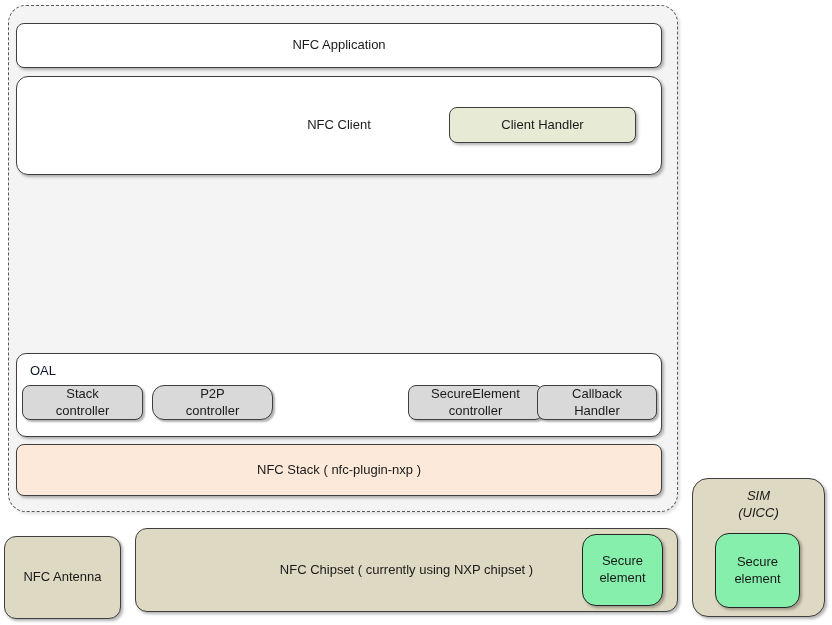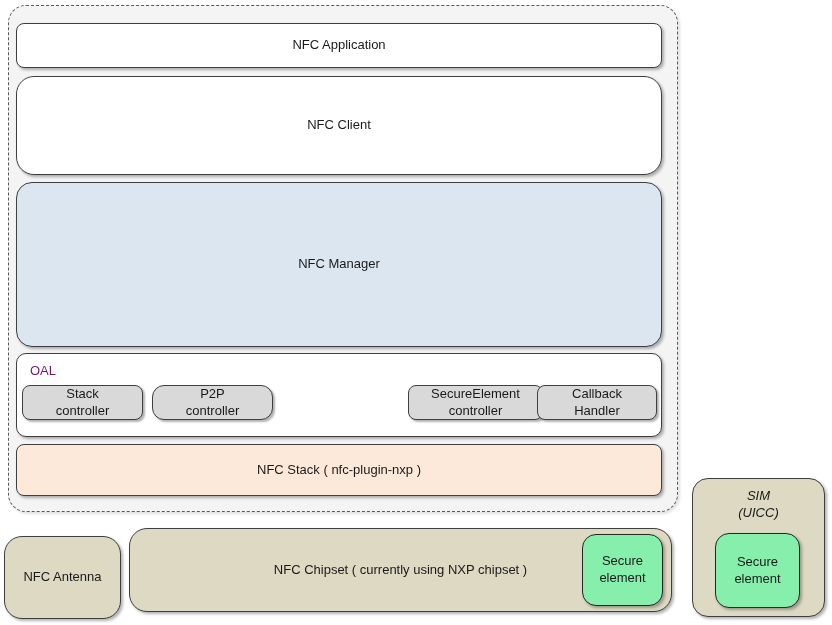--- a/index.html
+++ b/index.html
@@ -29,68 +29,68 @@
     position:absolute;
     box-sizing:border-box;
     left:8px;top:5px;width:670px;height:507px;
     border:1px dashed #595959;
     border-radius:18px;
     background:#f4f4f4;
     box-shadow:2px 2px 3px rgba(0,0,0,0.12);
   }
   .white{background:#ffffff;}
   .r8{border-radius:8px;}
-  .r12{border-radius:18px;text-align:right;}
+  .r12{border-radius:12px;text-align:right;}
   .r16{border-radius:16px;}
 
   .nfc-application{left:16px;top:23px;width:646px;height:45px;}
   .nfc-client{left:16px;top:76px;width:646px;height:99px;}
   .client-handler{left:449px;top:107px;width:187px;height:36px;background:#e7ebd6;}
   .nfc-manager{left:16px;top:182px;width:646px;height:165px;background:#dce6f1;}
 
   .oal{left:16px;top:353px;width:646px;height:84px;border-radius:10px;
        display:block;}
   .oal-label{
     position:absolute;left:13px;top:9px;
-    font-size:13px;color:#701a75;
+    font-size:13px;color:#0f172a;
   }
   .controller{top:385px;height:35px;background:#d9d9d9;border-radius:8px;box-shadow:2px 2px 2px rgba(0,0,0,0.30);}
   .ctrl-1{left:22px;width:121px;}
   .ctrl-2{left:152px;width:121px;border-radius:12px;}
   .ctrl-3{left:282px;width:120px;}
   .ctrl-4{left:408px;width:135px;}
   .ctrl-5{left:537px;width:120px;}
 
   .nfc-stack{left:16px;top:444px;width:646px;height:52px;background:#fce9d9;}
 
   .tan{background:#ddd9c3;}
   .olive{background:#86efac;border-color:#262626;}
   .nfc-antenna{left:4px;top:536px;width:117px;height:83px;}
-  .nfc-chipset{left:129px;top:528px;width:543px;height:84px;}
+  .nfc-chipset{left:135px;top:528px;width:543px;height:84px;}
   .chipset-se{left:582px;top:534px;width:81px;height:72px;border-radius:14px;}
   .sim{left:692px;top:478px;width:133px;height:139px;display:block;}
   .sim-label{
     position:absolute;left:0;top:9px;width:100%;
     text-align:center;font-size:13px;line-height:1.3;white-space:pre-line;font-style:italic;
   }
   .sim-se{left:715px;top:533px;width:85px;height:75px;border-radius:14px;}
 </style>
 </head>
 <body>
 
 <div id="stage">
 
   <div class="dashed-container"></div>
 
   <div class="box white r8 nfc-application">NFC Application</div>
 
   <div class="box white r12 nfc-client">NFC Client</div>
 
+  <div class="box r8 client-handler">Client Handler</div>
 
-  <div class="box r16 nfc-manager">NFC Manager</div>
 
   <div class="box white oal">
     <span class="oal-label">OAL</span>
   </div>
 
   <div class="box controller ctrl-1">Stack
 controller</div>
 
   <div class="box controller ctrl-2">P2P
 controller</div>

